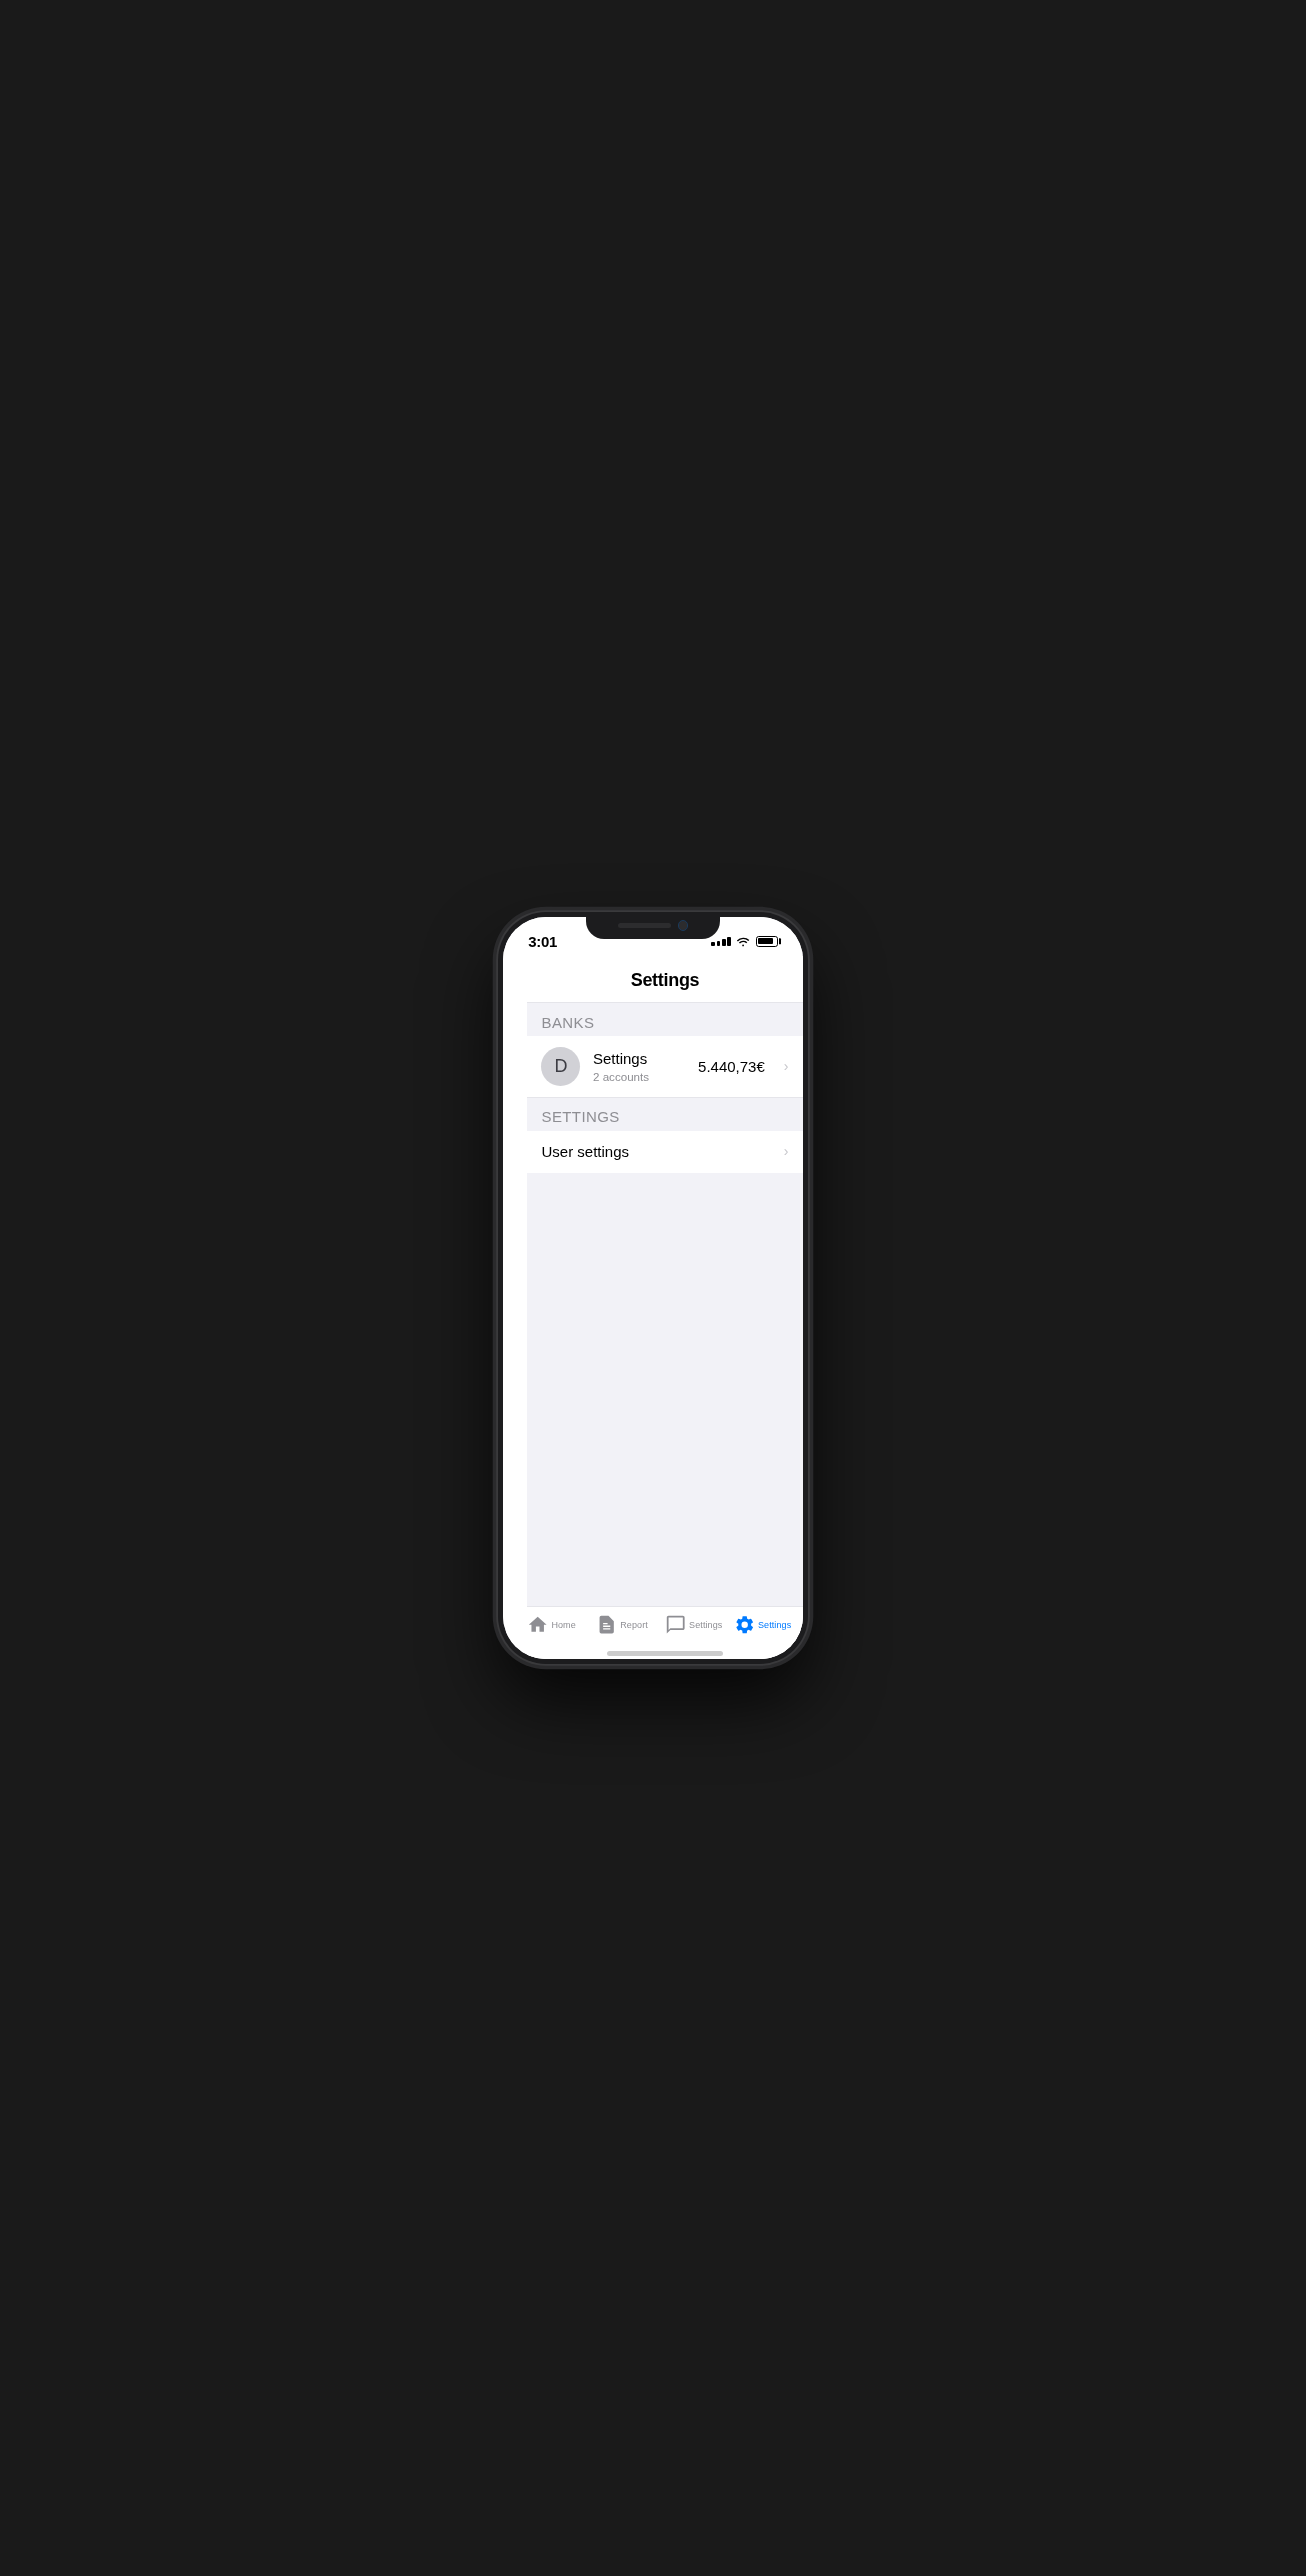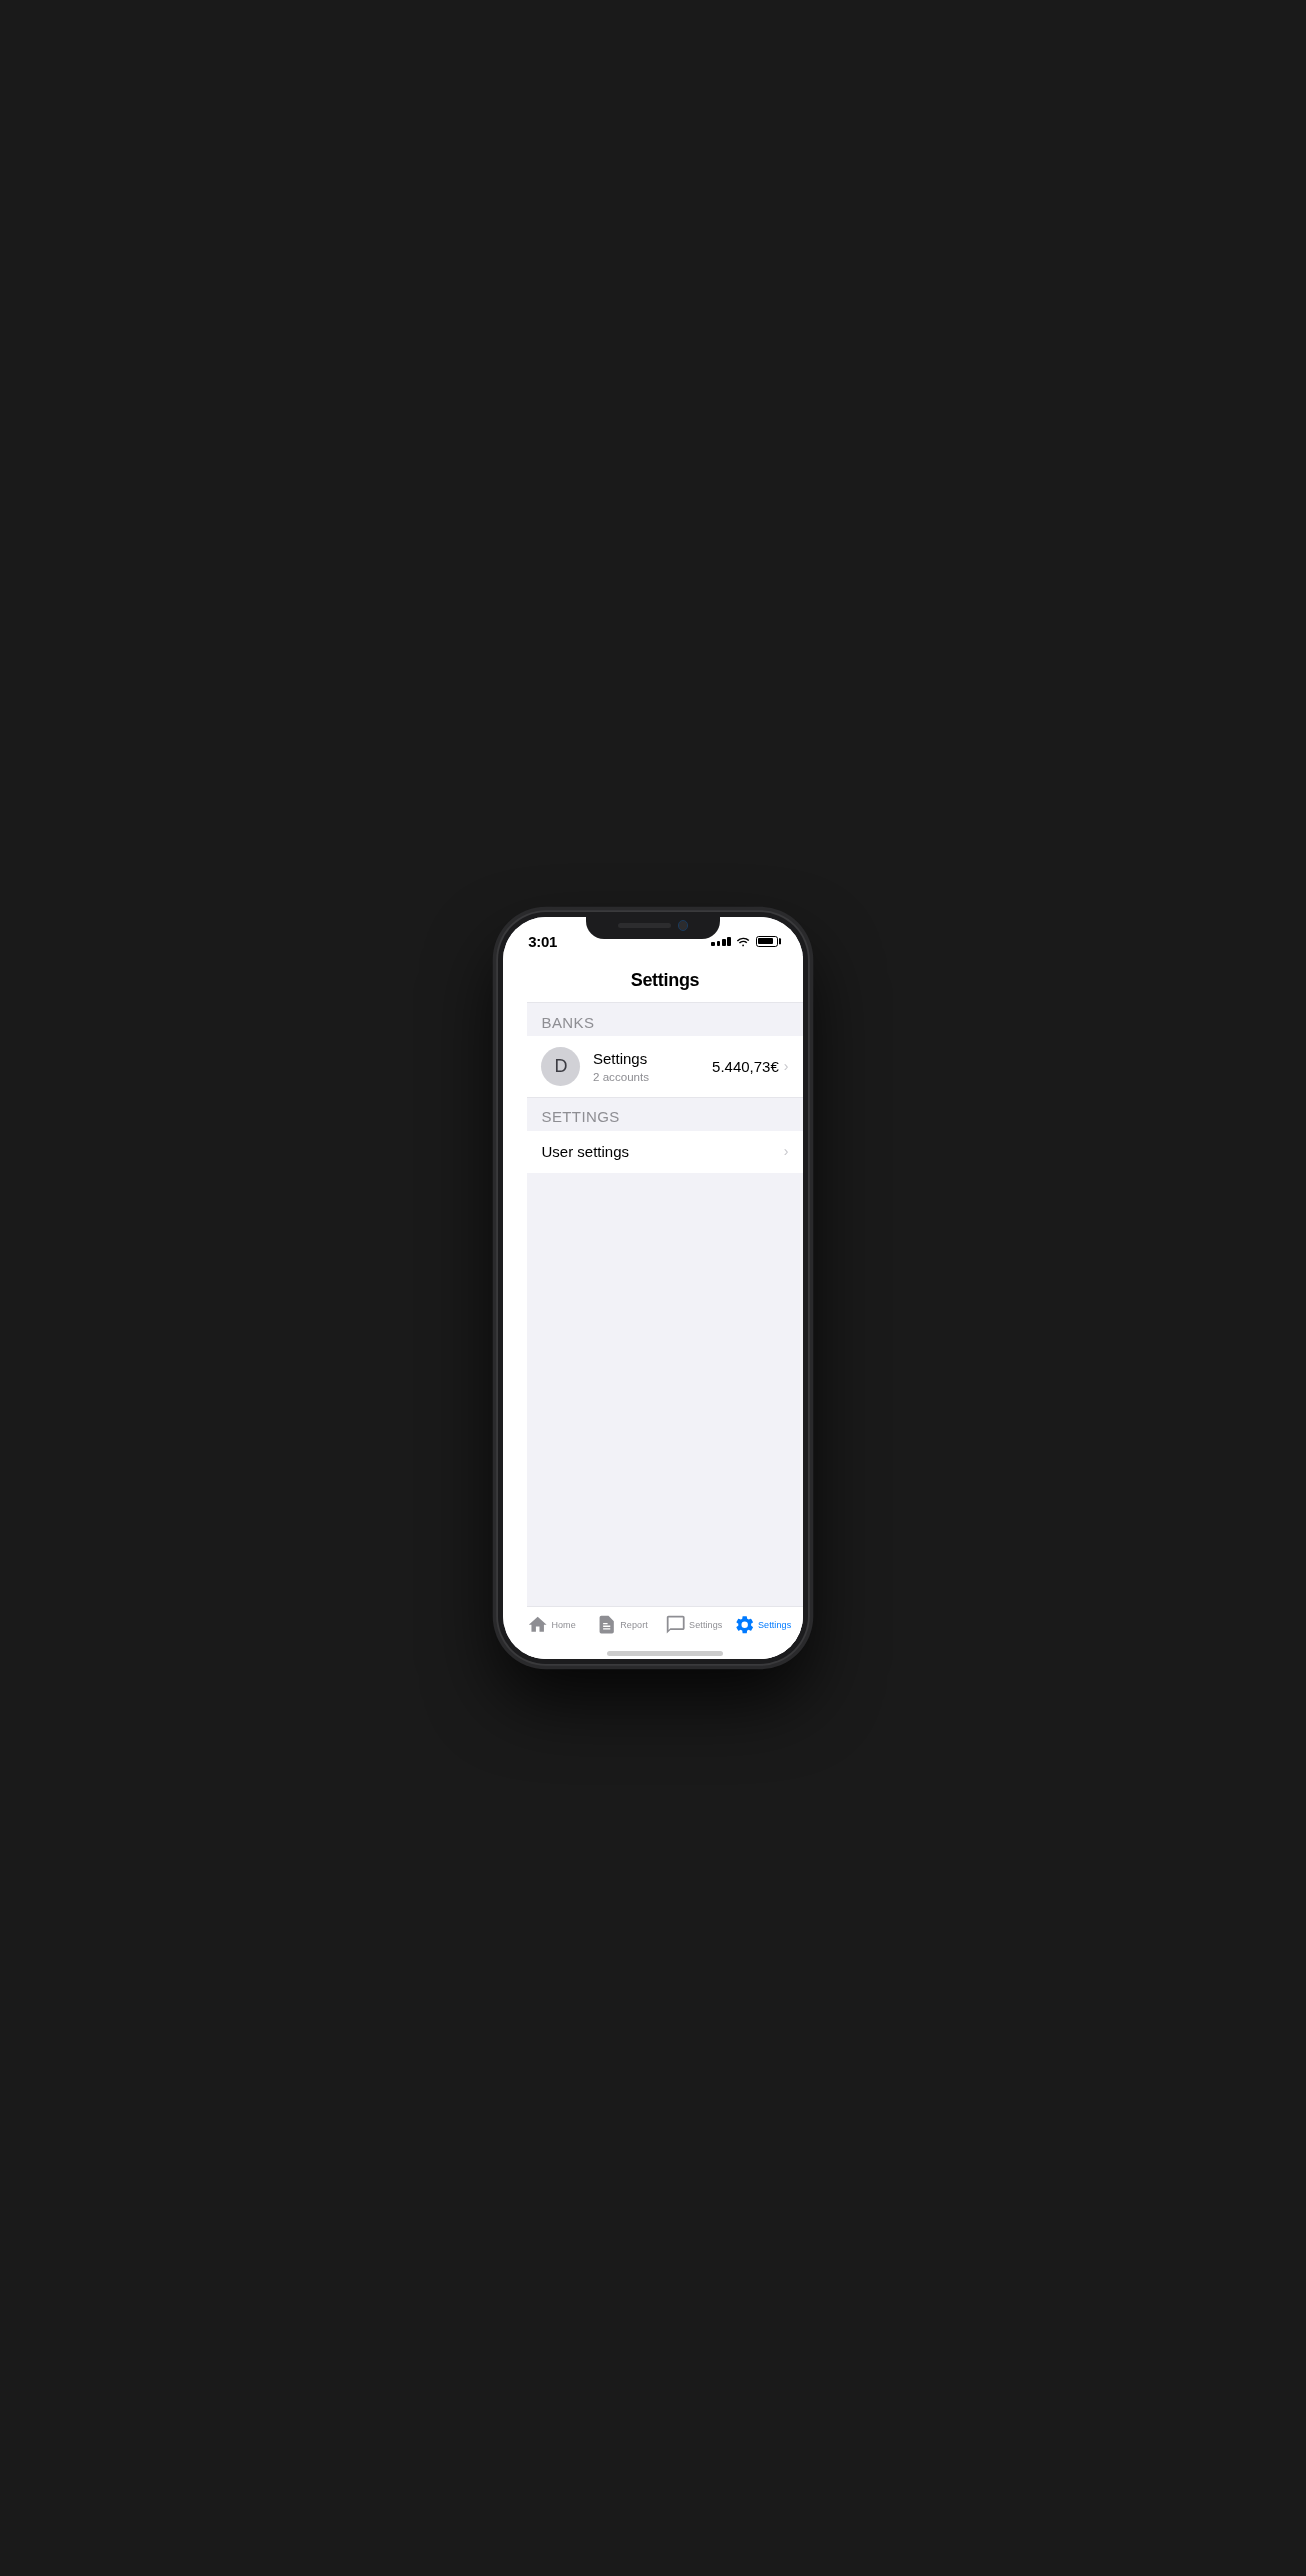--- a/index.html
+++ b/index.html
@@ -233,21 +233,21 @@
       line-height: 1.3;
     }
     .bank-accounts {
       font-size: 11.6px;
       color: #8e8e93;
       margin-top: 1.8px;
     }
     .bank-balance-area {
       display: flex;
       align-items: center;
-      gap: 5px;
+      gap: 19px;
     }
     .bank-balance {
       font-size: 15px;
       color: #000000;
     }
     .chevron-icon {
       color: #c7c7cc;
       font-size: 14.2px;
     }
 

